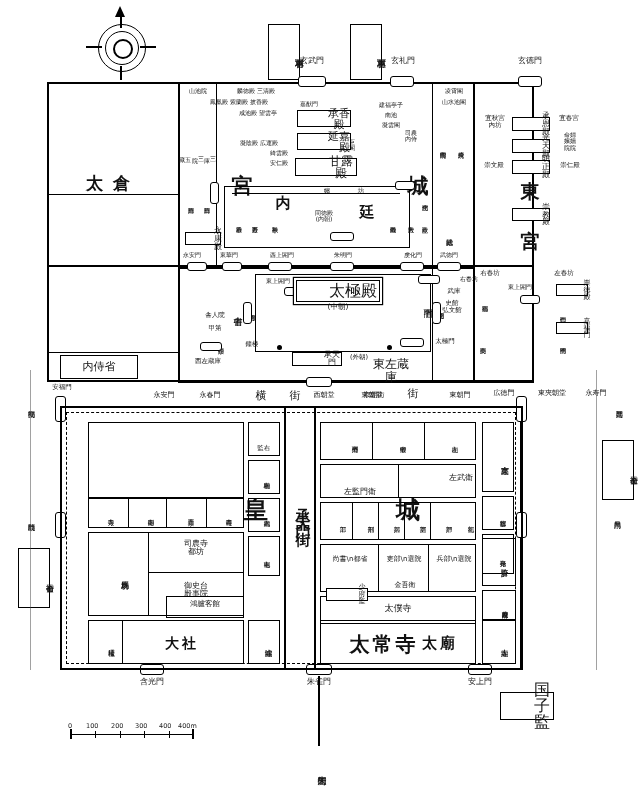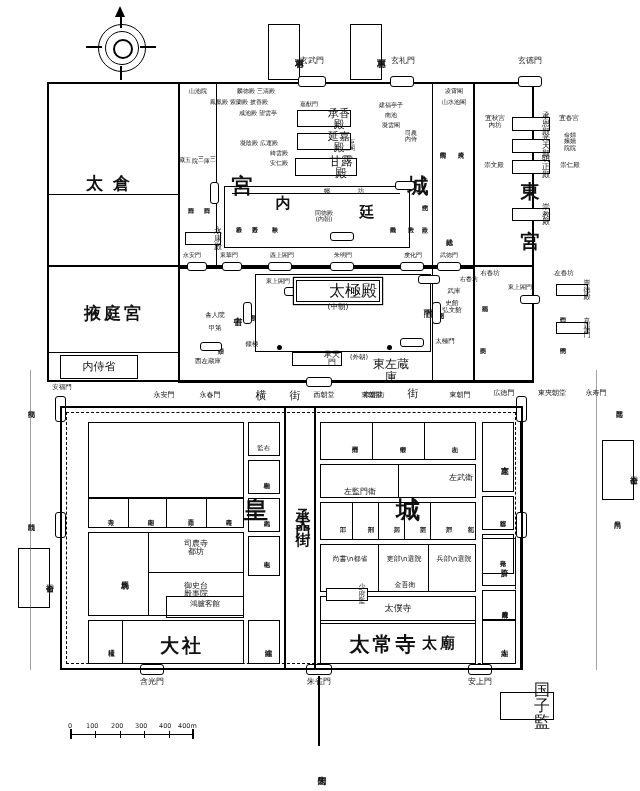--- a/index.html
+++ b/index.html
@@ -78,21 +78,20 @@
   <div class="v" style="left:216px;top:82px;height:185px;"></div>
   <div class="v" style="left:432px;top:82px;height:300px;"></div>
 
   <div class="h t2" style="left:47px;top:265px;width:487px;"></div>
   <div class="h" style="left:47px;top:194px;width:131px;"></div>
   <div class="h" style="left:47px;top:352px;width:131px;"></div>
   <div class="h" style="left:178px;top:382px;width:356px;"></div>
 
   <div class="lbl big" style="left:63px;top:175px;width:100px;font-size:17px;letter-spacing:10px;">太倉</div>
 
-  <div class="lbl big" style="left:56px;top:305px;width:116px;font-size:17px;letter-spacing:3px;">掖庭宮</div>
 
   <div class="rect" style="left:60px;top:355px;width:78px;height:24px;"></div>
   <div class="lbl" style="left:60px;top:361px;width:78px;font-size:11px;">内侍省</div>
 
   <div class="lbl" style="left:180px;top:88px;width:36px;font-size:6px;">山池院</div>
   <div class="lbl" style="left:218px;top:88px;width:76px;font-size:6px;">麟徳殿  三清殿</div>
   <div class="lbl" style="left:180px;top:99px;width:118px;font-size:6px;">鳳凰殿  紫蘭殿  披香殿</div>
   <div class="lbl" style="left:215px;top:110px;width:86px;font-size:6px;">咸池殿  望雲亭</div>
 
   <div class="lbl vert" style="left:181px;top:140px;width:10px;height:24px;font-size:6px;">五
@@ -114,21 +113,21 @@
   <div class="lbl" style="left:336px;top:158px;width:26px;font-size:6px;">史館</div>
   <div class="lbl" style="left:396px;top:130px;width:30px;font-size:6px;">司農
 内侍</div>
 
   <div class="lbl" style="left:436px;top:88px;width:36px;font-size:6px;">凌霄閣</div>
   <div class="lbl" style="left:434px;top:99px;width:40px;font-size:6px;">山水池閣</div>
   <div class="lbl vert" style="left:436px;top:132px;width:10px;height:30px;font-size:6px;">明堂内院</div>
   <div class="lbl vert" style="left:454px;top:132px;width:10px;height:30px;font-size:6px;">柴貞院</div>
 
   <div class="hall" style="left:297px;top:110px;width:54px;height:17px;font-size:11px;">承香殿</div>
-  <div class="hall" style="left:297px;top:133px;width:54px;height:17px;font-size:11px;">延嘉殿</div>
+  <div class="hall" style="left:297px;top:133px;width:54px;height:17px;font-size:11px;text-align:right;">延嘉殿</div>
   <div class="hall" style="left:295px;top:158px;width:62px;height:18px;font-size:12px;">甘露殿</div>
   <div class="lbl" style="left:292px;top:101px;width:34px;font-size:6px;">嘉猷門</div>
 
   <div class="lbl big" style="left:222px;top:175px;width:40px;font-size:21px;">宮</div>
   <div class="lbl big" style="left:398px;top:175px;width:40px;font-size:21px;">城</div>
   <div class="lbl big" style="left:268px;top:196px;width:30px;font-size:15px;">内</div>
   <div class="lbl big" style="left:352px;top:205px;width:30px;font-size:15px;">廷</div>
 
   <div class="rect" style="left:224px;top:186px;width:186px;height:62px;border-width:1.2px;"></div>
   <div class="h" style="left:232px;top:193px;width:168px;"></div>
@@ -307,21 +306,21 @@
   <div class="h" style="left:148px;top:572px;width:96px;"></div>
   <div class="lbl vert" style="left:108px;top:546px;width:20px;height:58px;font-size:8px;">群厩馬坊</div>
   <div class="lbl" style="left:152px;top:540px;width:88px;font-size:8px;">司農寺
 都坊</div>
   <div class="lbl" style="left:152px;top:582px;width:88px;font-size:8px;">御史台
 殿事院</div>
 
   <div class="rect" style="left:88px;top:620px;width:156px;height:44px;"></div>
   <div class="v" style="left:122px;top:620px;height:44px;"></div>
   <div class="lbl vert" style="left:98px;top:630px;width:16px;height:28px;font-size:7px;">稷社壇</div>
-  <div class="lbl big" style="left:126px;top:636px;width:112px;font-size:19px;letter-spacing:3px;">大社</div>
+  <div class="lbl big" style="left:126px;top:636px;width:112px;font-size:14px;letter-spacing:3px;">大社</div>
 
   <div class="rect" style="left:248px;top:422px;width:32px;height:34px;"></div>
   <div class="lbl vert" style="left:256px;top:426px;width:14px;height:26px;font-size:6.5px;">右
 監</div>
   <div class="rect" style="left:248px;top:460px;width:32px;height:34px;"></div>
   <div class="lbl vert" style="left:256px;top:464px;width:14px;height:26px;font-size:6.5px;">右驍衛</div>
   <div class="rect" style="left:248px;top:498px;width:32px;height:34px;"></div>
   <div class="lbl vert" style="left:256px;top:502px;width:14px;height:26px;font-size:6.5px;">右武衛</div>
   <div class="rect" style="left:248px;top:536px;width:32px;height:40px;"></div>
   <div class="lbl vert" style="left:256px;top:540px;width:14px;height:32px;font-size:6.5px;">右屯衛</div>

